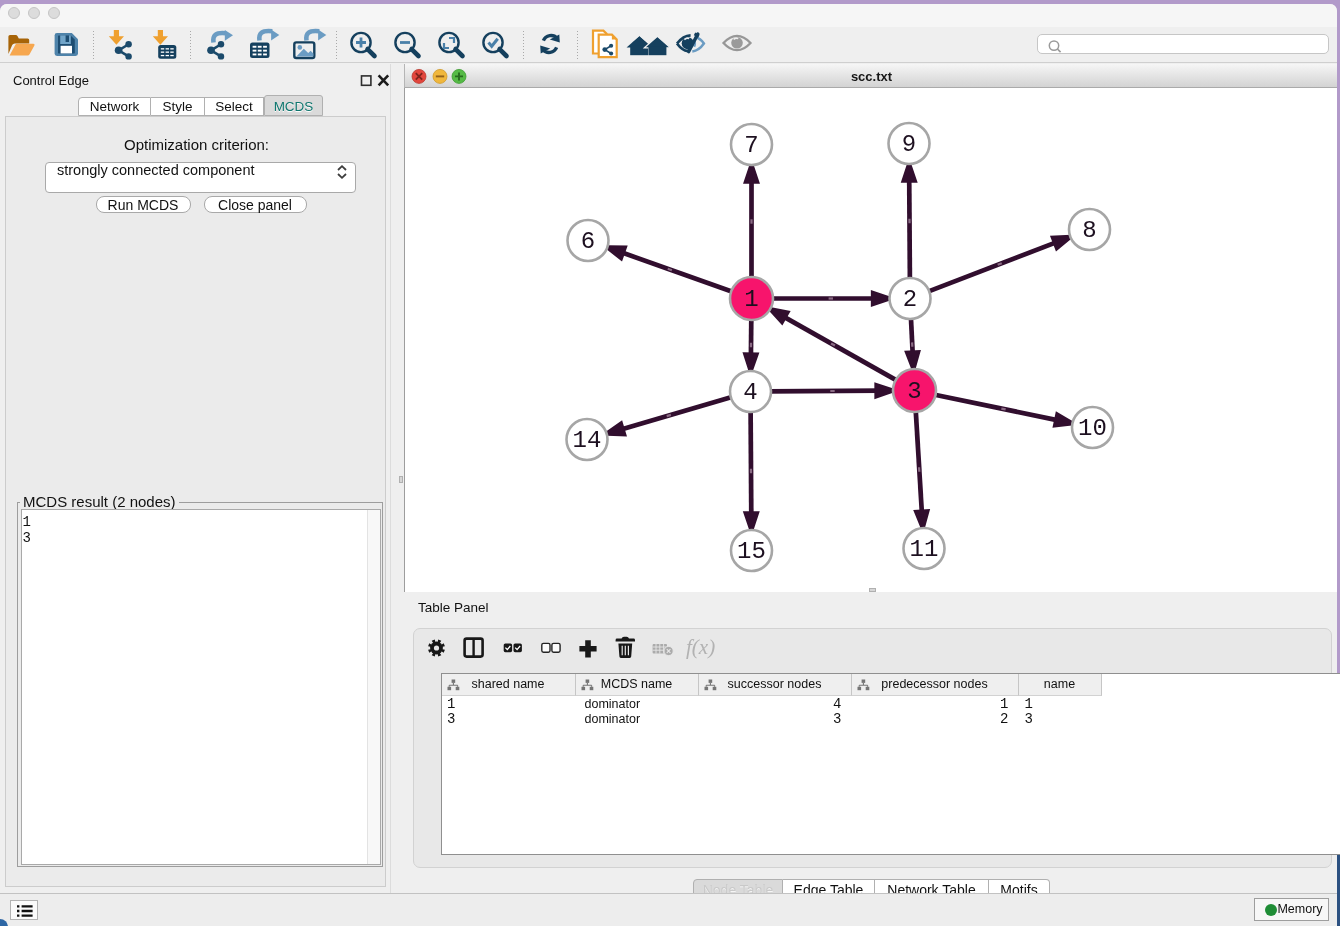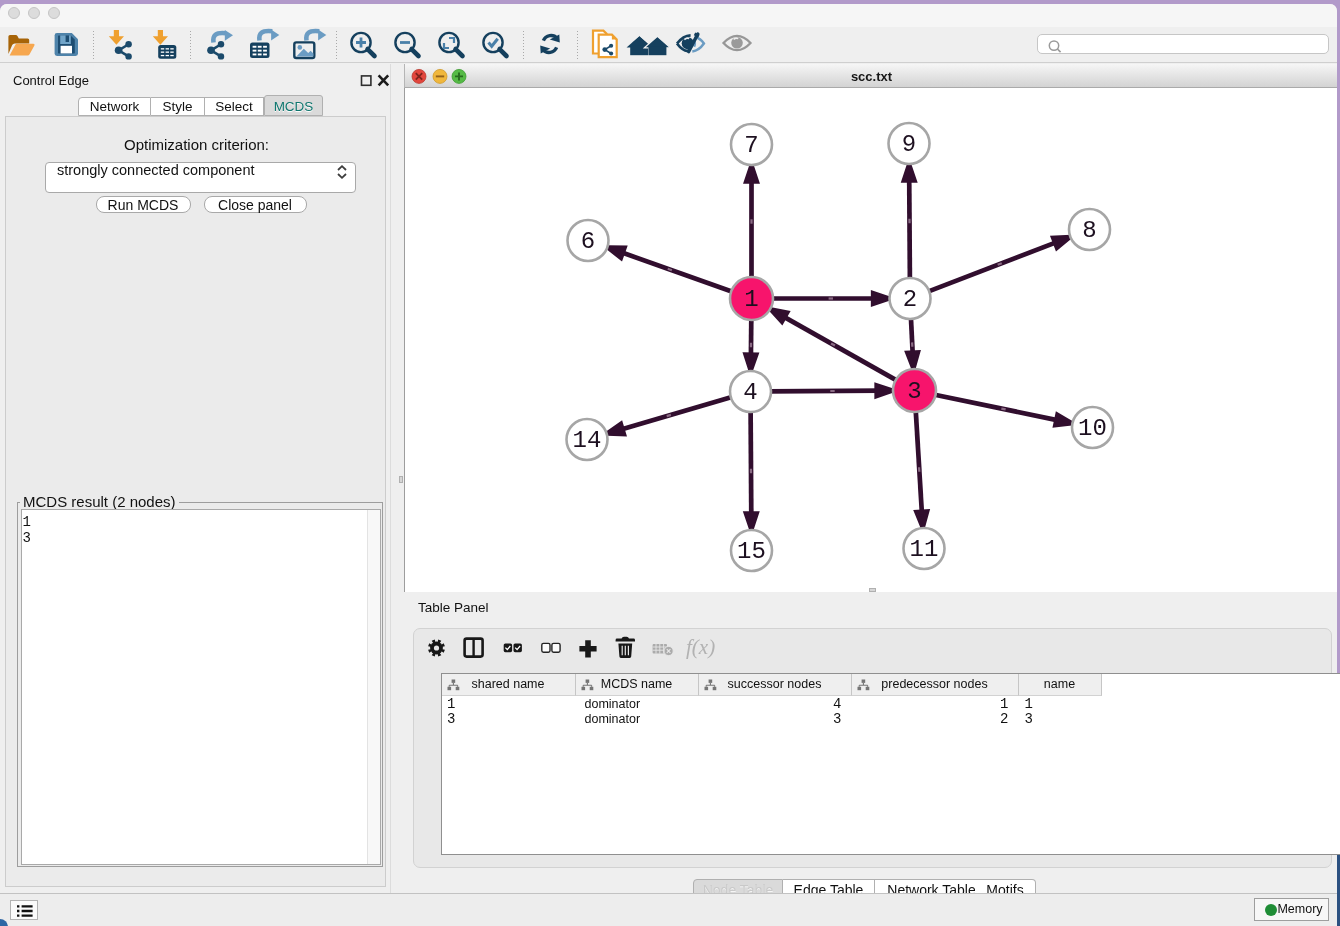--- a/index.html
+++ b/index.html
@@ -375,21 +375,21 @@
 <div class="drow num" style="left:583px; top:23.5px;">1</div>
 <div class="drow num" style="left:5.5px; top:38px;">3</div>
 <div class="drow" style="left:143px; top:38px;">dominator</div>
 <div class="drow num" style="left:257px; top:38px; width:143px; text-align:right;">3</div>
 <div class="drow num" style="left:410px; top:38px; width:157px; text-align:right;">2</div>
 <div class="drow num" style="left:583px; top:38px;">3</div>
   </div>
   <div class="btab tabsel" style="left:289px; width:90px; border-radius:4px 0 0 4px;">Node Table</div>
   <div class="btab" style="left:379px; width:92px; border-left:none;">Edge Table</div>
   <div class="btab" style="left:471px; width:114px; border-left:none;">Network Table</div>
-  <div class="btab" style="left:571px; width:61px; border-left:none; border-radius:0 4px 4px 0;text-decoration:underline;">Motifs</div>
+  <div class="btab" style="left:585px; width:61px; border-left:none; border-radius:0 4px 4px 0;text-decoration:underline;">Motifs</div>
 </div>
 <div id="statusbar">
   <div id="listbtn">
       <svg style="left:4px;top:3px;" width="20" height="14" viewBox="0 0 20 14">
         <path d="M2,2.4 h2.4 M2,7 h2.4 M2,11.6 h2.4" stroke="#111" stroke-width="2.4"></path>
         <path d="M6.6,2.4 h11 M6.6,7 h11 M6.6,11.6 h11" stroke="#111" stroke-width="2.4"></path>
       </svg>
     </div>
   <div id="membtn"><div id="memdot"></div>Memory</div>
   <svg style="left:0;top:19px;" width="10" height="14" viewBox="0 0 10 14">

